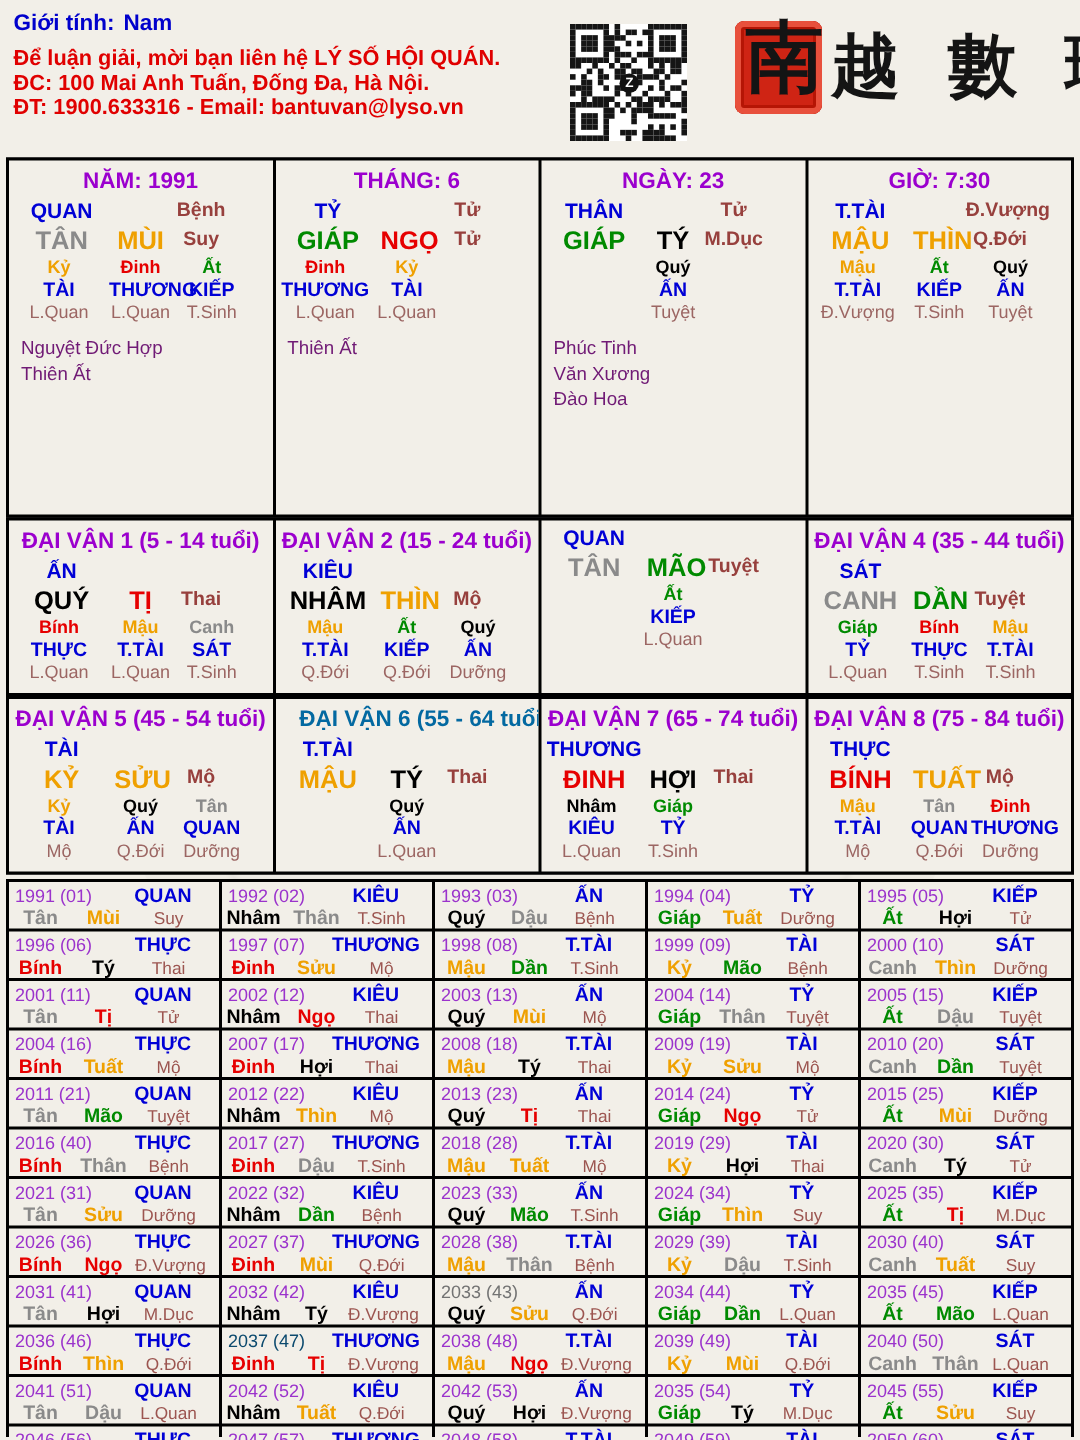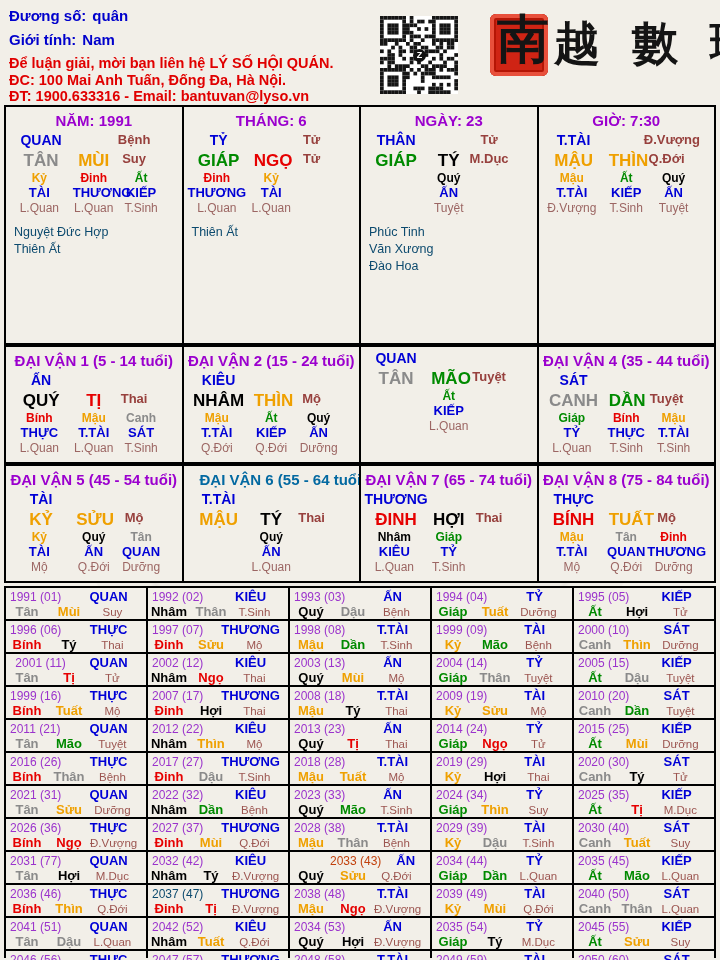--- a/index.html
+++ b/index.html
@@ -48,39 +48,36 @@
   .rh{display:grid;grid-template-columns:38% 24% 30% 8%;}
   .rh>span{text-align:center;white-space:nowrap;}
   .god{color:#0000D6;font-weight:bold;font-size:14px;}
   .canchi{font-size:17px;font-weight:bold;}
   .stageb{color:#97403D;font-weight:bold;font-size:13px;}
   .hcan{font-size:12px;font-weight:bold;line-height:14px;}
   .hgod{color:#0000D6;font-weight:bold;font-size:13px;line-height:16px;}
   .hstage{color:#9C6663;font-size:12px;line-height:15px;}
   .stars{padding:8px 0 0 8px;font-size:12.5px;line-height:17px;}
   .stars .line{white-space:nowrap;}
-  .star-red{color:#0c4a6e;}
+  .star-red{color:#701a75;}
   .star-black{color:#111;margin-left:14px;}
 
   .ycell{background:#F2EFE8;padding-top:1px;}
   .yl1{display:flex;align-items:baseline;}
   .ylabel{color:#9B33CC;font-size:12px;padding-left:4px;width:45%;white-space:nowrap;}
   .ystar{color:#0000D6;font-weight:bold;font-size:13px;width:55%;text-align:center;white-space:nowrap;}
   .yl2{display:grid;grid-template-columns:30% 30% 32% 8%;align-items:baseline;}
   .yl2>span{text-align:center;white-space:nowrap;}
   .ycan,.ychi{font-size:13px;font-weight:bold;}
   .ystage{color:#9C5550;font-size:11.5px;}
 </style>
 </head>
 <body>
 
 <div class="hdr">
-  <div class="hblue">
-    <span>Đương số:</span><span class="val">quân</span>
-  </div>
   <div class="hblue">
     <span>Giới tính:</span><span class="val">Nam</span>
   </div>
   <div class="hred">Để luận giải, mời bạn liên hệ LÝ SỐ HỘI QUÁN.</div>
   <div class="hred">ĐC: 100 Mai Anh Tuấn, Đống Đa, Hà Nội.</div>
   <div class="hred">ĐT: 1900.633316 - Email: bantuvan@lyso.vn</div>
 </div>
 
 <div class="qr" id="qr">
     <svg width="78" height="78" viewBox="0 0 78 78" xmlns="http://www.w3.org/2000/svg" style="position:absolute;left:0;top:0">
@@ -741,21 +738,21 @@
         <span class="ystar">SÁT</span>
       </div>
       <div class="yl2">
         <span class="ycan" style="color: rgb(138, 138, 138); grid-column: 1;">Canh</span>
         <span class="ychi" style="color: rgb(239, 160, 0); grid-column: 2;">Thìn</span>
         <span class="ystage" style="grid-column: 3;">Dưỡng</span>
       </div>
     </div>
     <div class="ycell">
       <div class="yl1">
-        <span class="ylabel" style="color: rgb(155, 51, 204); text-align: center;">2001 (11)</span>
+        <span class="ylabel" style="color: rgb(155, 51, 204);">2001 (11)</span>
         <span class="ystar">QUAN</span>
       </div>
       <div class="yl2">
         <span class="ycan" style="color: rgb(138, 138, 138); grid-column: 1;">Tân</span>
         <span class="ychi" style="color: rgb(230, 0, 0); grid-column: 2;">Tị</span>
         <span class="ystage" style="grid-column: 3;">Tử</span>
       </div>
     </div>
     <div class="ycell">
       <div class="yl1">
@@ -796,21 +793,21 @@
         <span class="ystar">KIẾP</span>
       </div>
       <div class="yl2">
         <span class="ycan" style="color: rgb(0, 138, 0); grid-column: 1;">Ất</span>
         <span class="ychi" style="color: rgb(138, 138, 138); grid-column: 2;">Dậu</span>
         <span class="ystage" style="grid-column: 3;">Tuyệt</span>
       </div>
     </div>
     <div class="ycell">
       <div class="yl1">
-        <span class="ylabel" style="color: rgb(155, 51, 204);">1999 (16)</span>
+        <span class="ylabel" style="color: rgb(155, 51, 204);">2004 (16)</span>
         <span class="ystar">THỰC</span>
       </div>
       <div class="yl2">
         <span class="ycan" style="color: rgb(230, 0, 0); grid-column: 1;">Bính</span>
         <span class="ychi" style="color: rgb(239, 160, 0); grid-column: 2;">Tuất</span>
         <span class="ystage" style="grid-column: 3;">Mộ</span>
       </div>
     </div>
     <div class="ycell">
       <div class="yl1">
@@ -906,21 +903,21 @@
         <span class="ystar">KIẾP</span>
       </div>
       <div class="yl2">
         <span class="ycan" style="color: rgb(0, 138, 0); grid-column: 1;">Ất</span>
         <span class="ychi" style="color: rgb(239, 160, 0); grid-column: 2;">Mùi</span>
         <span class="ystage" style="grid-column: 3;">Dưỡng</span>
       </div>
     </div>
     <div class="ycell">
       <div class="yl1">
-        <span class="ylabel" style="color: rgb(155, 51, 204);">2016 (26)</span>
+        <span class="ylabel" style="color: rgb(155, 51, 204);">2016 (40)</span>
         <span class="ystar">THỰC</span>
       </div>
       <div class="yl2">
         <span class="ycan" style="color: rgb(230, 0, 0); grid-column: 1;">Bính</span>
         <span class="ychi" style="color: rgb(138, 138, 138); grid-column: 2;">Thân</span>
         <span class="ystage" style="grid-column: 3;">Bệnh</span>
       </div>
     </div>
     <div class="ycell">
       <div class="yl1">
@@ -1071,21 +1068,21 @@
         <span class="ystar">SÁT</span>
       </div>
       <div class="yl2">
         <span class="ycan" style="color: rgb(138, 138, 138); grid-column: 1;">Canh</span>
         <span class="ychi" style="color: rgb(239, 160, 0); grid-column: 2;">Tuất</span>
         <span class="ystage" style="grid-column: 3;">Suy</span>
       </div>
     </div>
     <div class="ycell">
       <div class="yl1">
-        <span class="ylabel" style="color: rgb(155, 51, 204);">2031 (77)</span>
+        <span class="ylabel" style="color: rgb(155, 51, 204);">2031 (41)</span>
         <span class="ystar">QUAN</span>
       </div>
       <div class="yl2">
         <span class="ycan" style="color: rgb(138, 138, 138); grid-column: 1;">Tân</span>
         <span class="ychi" style="color: rgb(0, 0, 0); grid-column: 2;">Hợi</span>
         <span class="ystage" style="grid-column: 3;">M.Dục</span>
       </div>
     </div>
     <div class="ycell">
       <div class="yl1">
@@ -1093,21 +1090,21 @@
         <span class="ystar">KIÊU</span>
       </div>
       <div class="yl2">
         <span class="ycan" style="color: rgb(0, 0, 0); grid-column: 1;">Nhâm</span>
         <span class="ychi" style="color: rgb(0, 0, 0); grid-column: 2;">Tý</span>
         <span class="ystage" style="grid-column: 3;">Đ.Vượng</span>
       </div>
     </div>
     <div class="ycell">
       <div class="yl1">
-        <span class="ylabel" style="color: #c2410c; margin-left: 36px;">2033 (43)</span>
+        <span class="ylabel" style="color: #737373;">2033 (43)</span>
         <span class="ystar">ẤN</span>
       </div>
       <div class="yl2">
         <span class="ycan" style="color: rgb(0, 0, 0); grid-column: 1;">Quý</span>
         <span class="ychi" style="color: rgb(239, 160, 0); grid-column: 2;">Sửu</span>
         <span class="ystage" style="grid-column: 3;">Q.Đới</span>
       </div>
     </div>
     <div class="ycell">
       <div class="yl1">
@@ -1203,21 +1200,21 @@
         <span class="ystar">KIÊU</span>
       </div>
       <div class="yl2">
         <span class="ycan" style="color: rgb(0, 0, 0); grid-column: 1;">Nhâm</span>
         <span class="ychi" style="color: rgb(239, 160, 0); grid-column: 2;">Tuất</span>
         <span class="ystage" style="grid-column: 3;">Q.Đới</span>
       </div>
     </div>
     <div class="ycell">
       <div class="yl1">
-        <span class="ylabel" style="color: rgb(155, 51, 204);">2034 (53)</span>
+        <span class="ylabel" style="color: rgb(155, 51, 204);">2042 (53)</span>
         <span class="ystar">ẤN</span>
       </div>
       <div class="yl2">
         <span class="ycan" style="color: rgb(0, 0, 0); grid-column: 1;">Quý</span>
         <span class="ychi" style="color: rgb(0, 0, 0); grid-column: 2;">Hợi</span>
         <span class="ystage" style="grid-column: 3;">Đ.Vượng</span>
       </div>
     </div>
     <div class="ycell">
       <div class="yl1">

